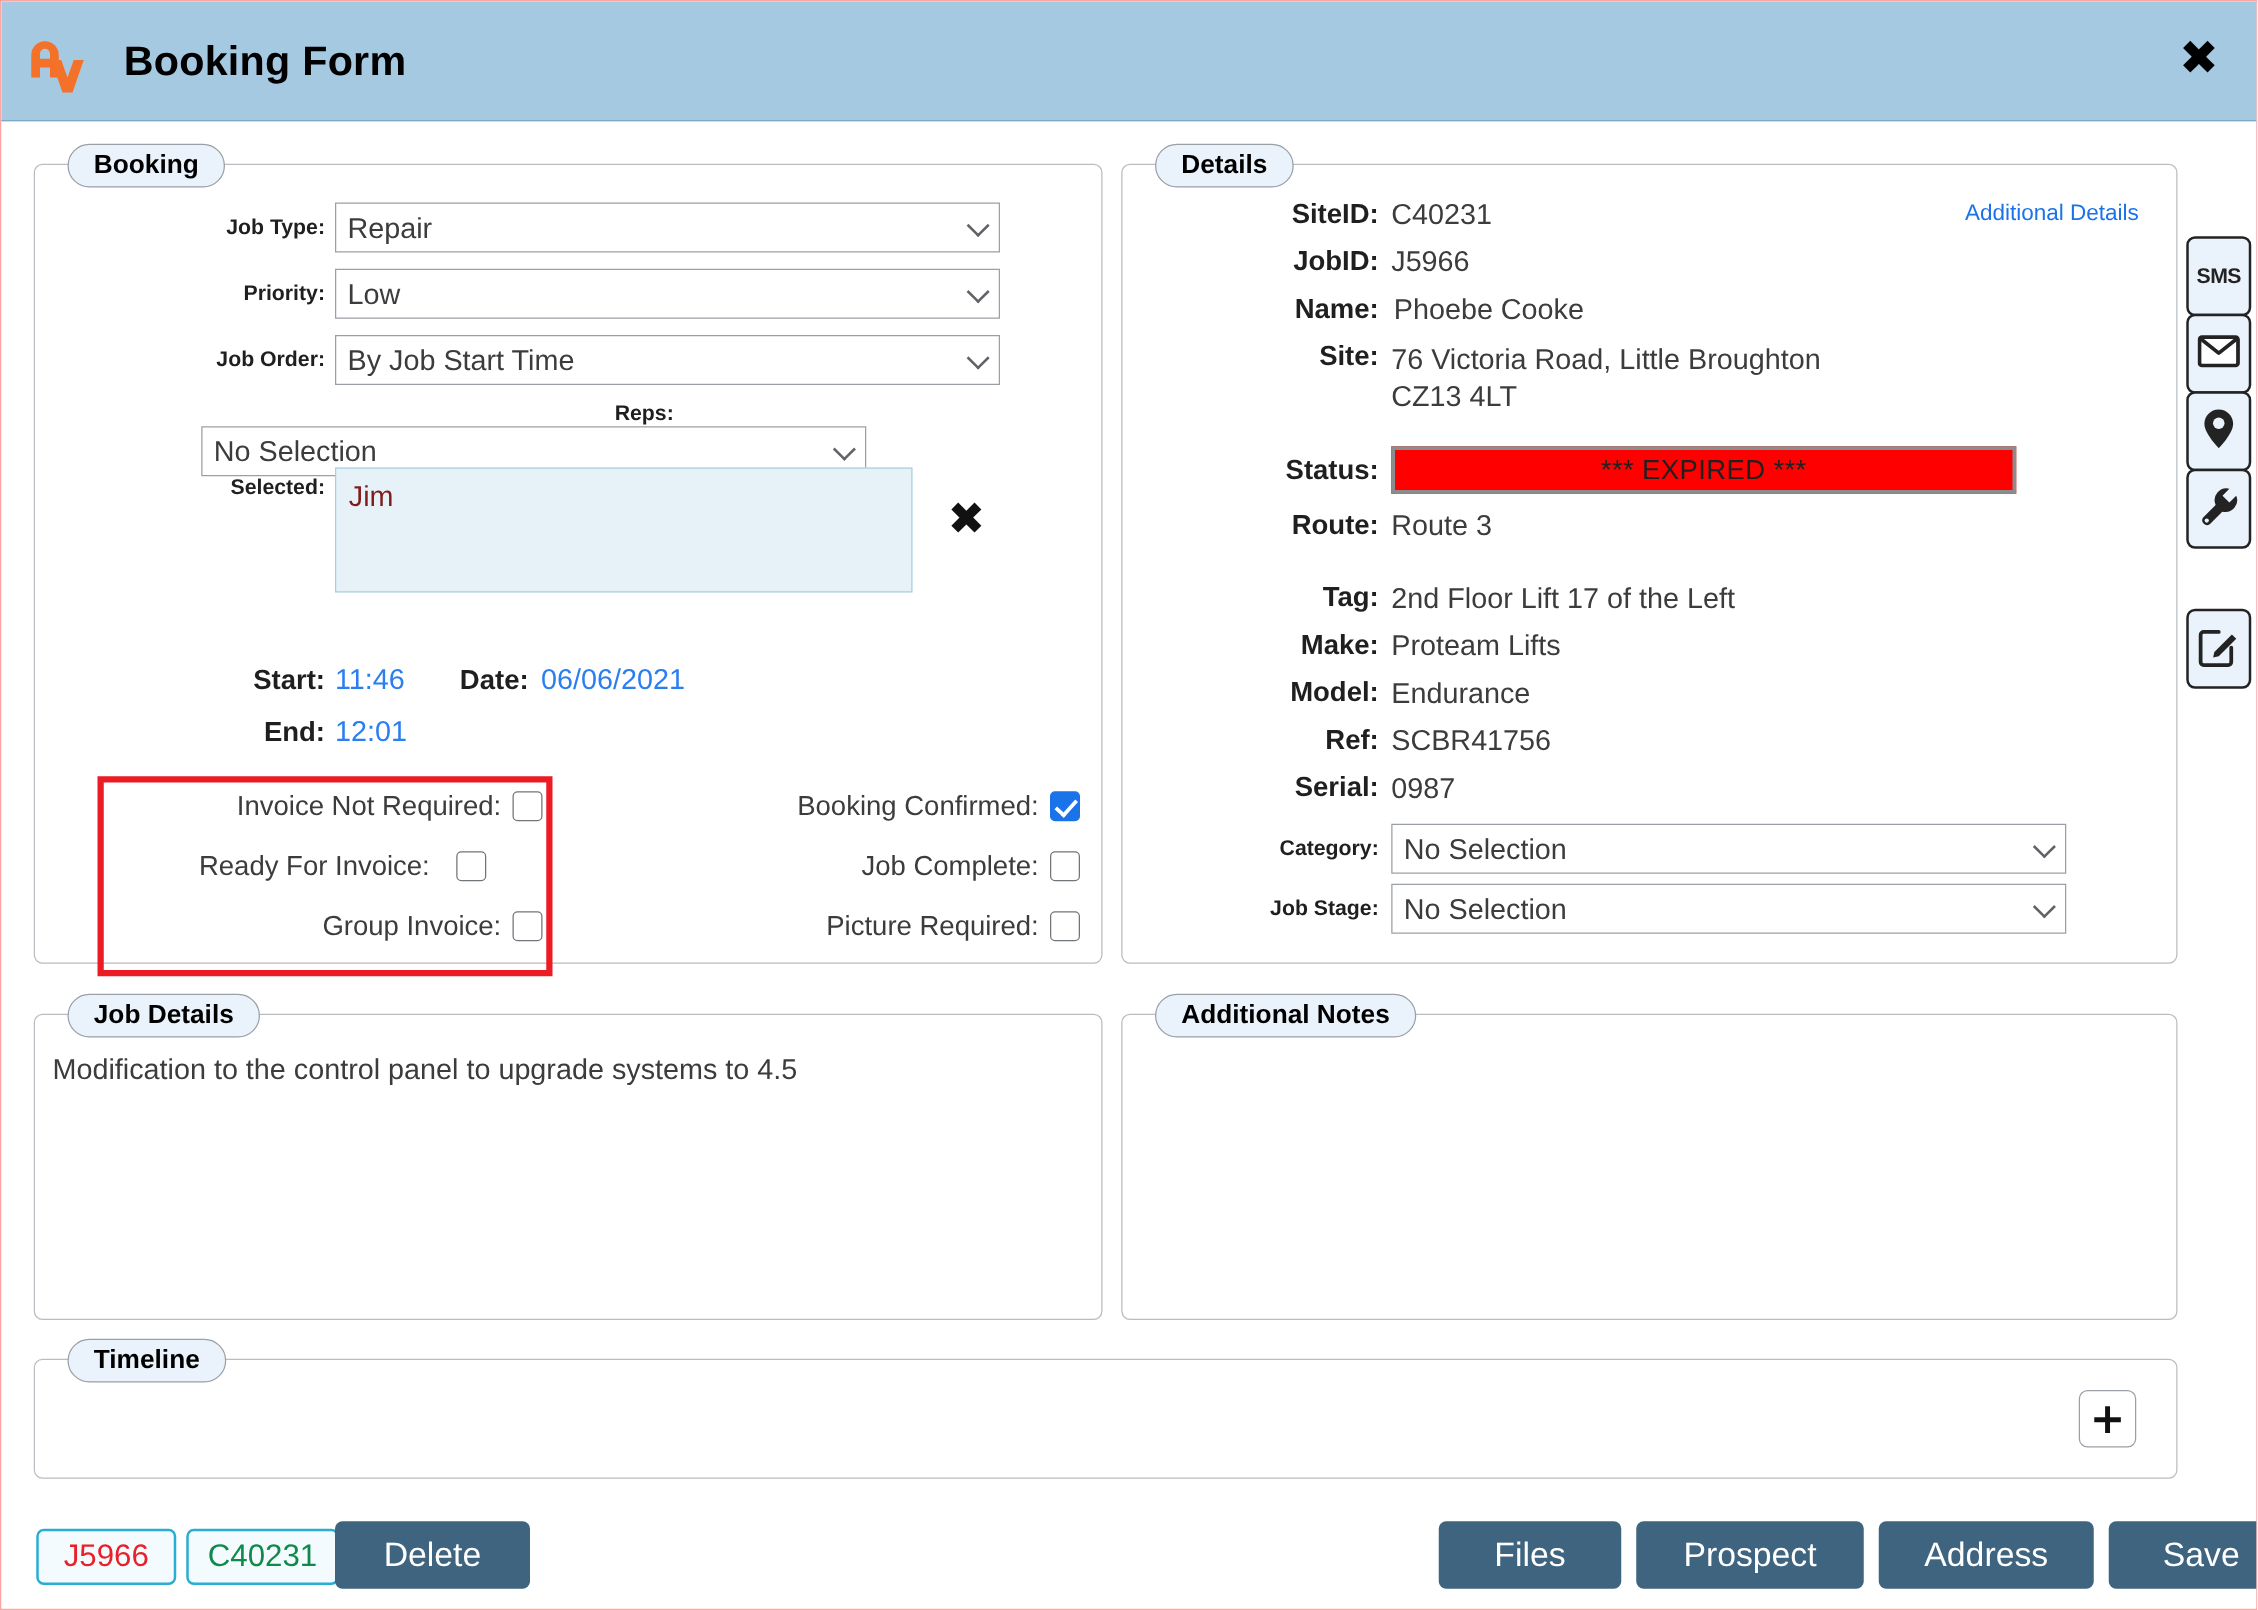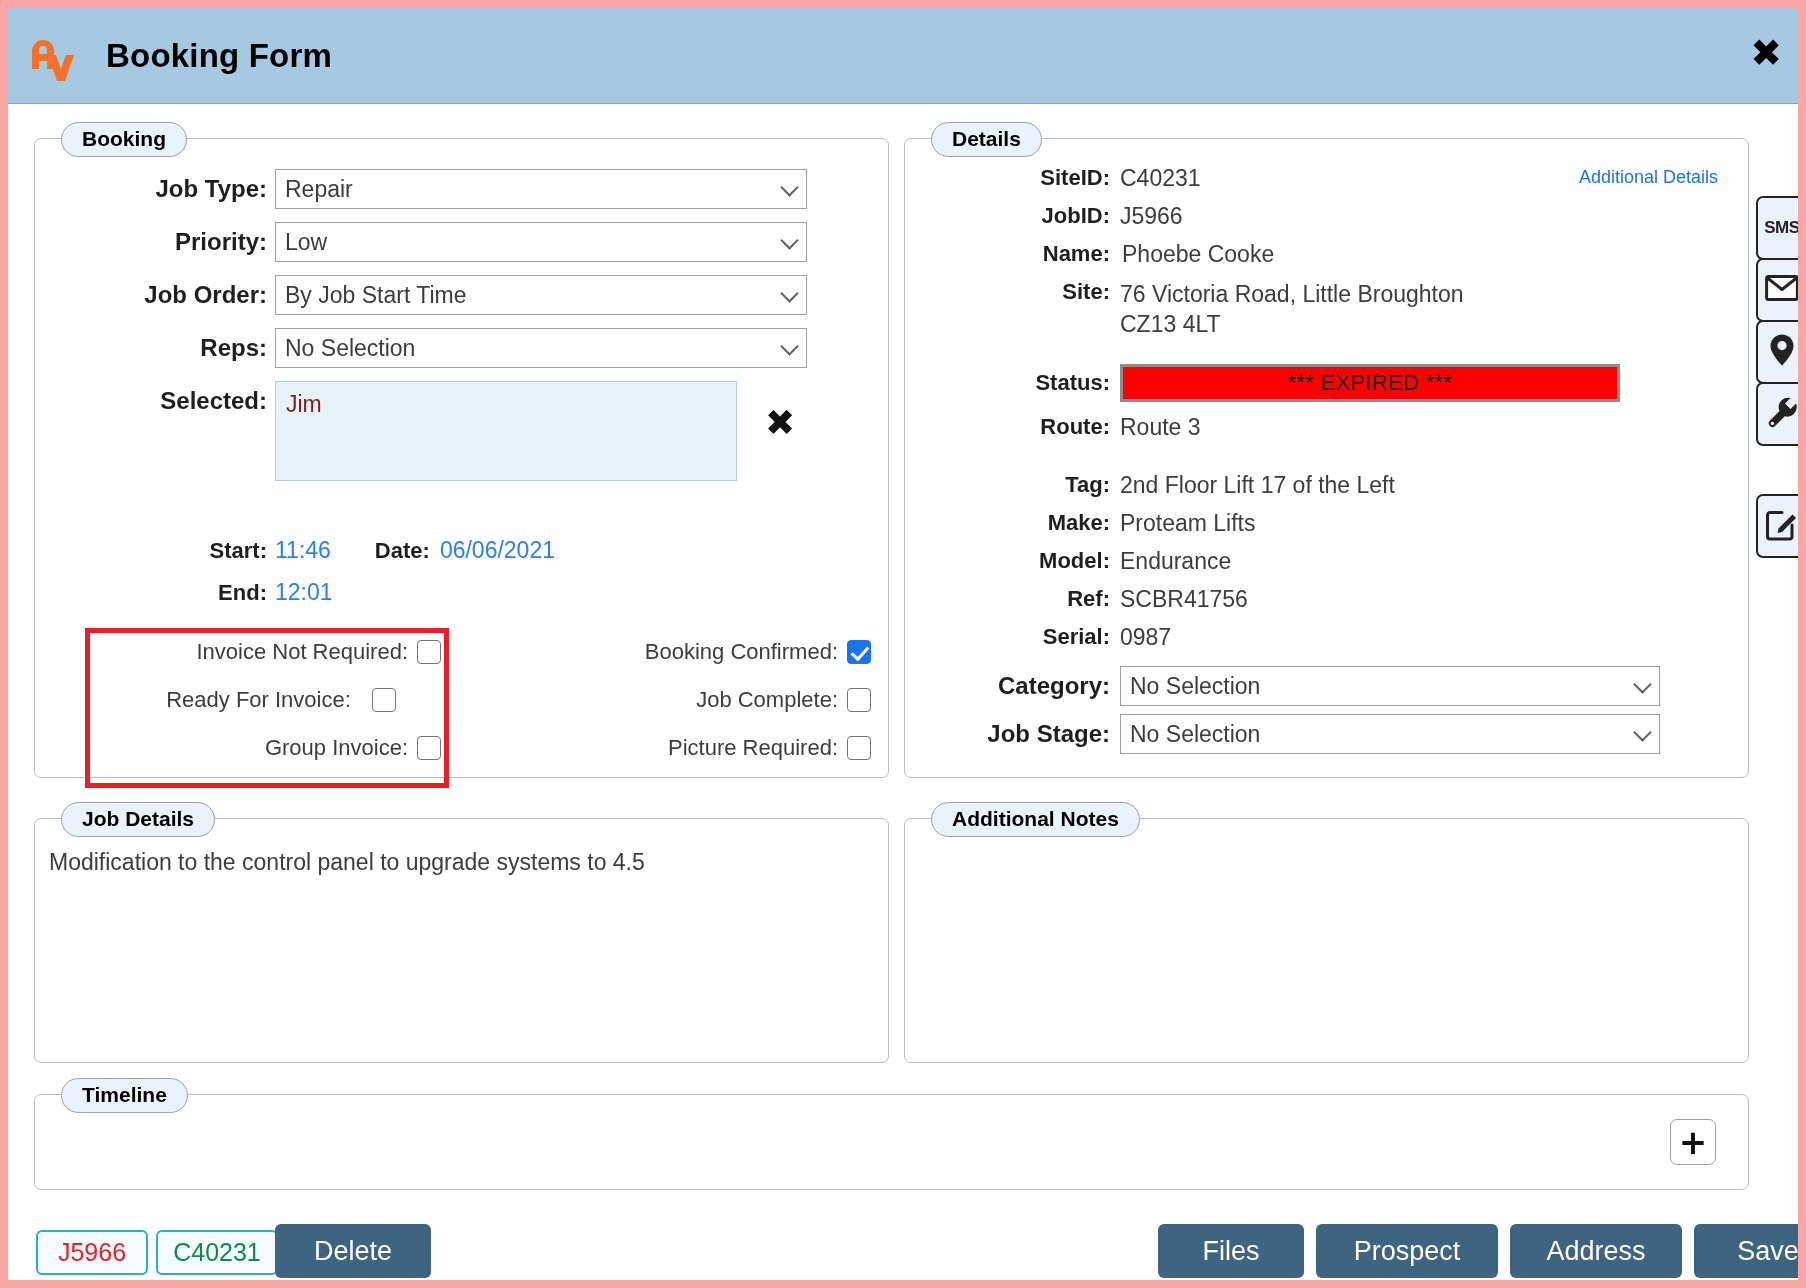--- a/index.html
+++ b/index.html
@@ -7,21 +7,21 @@
     margin: 0; padding: 0;
     width: 1806px; height: 1288px;
     background: #ffffff;
     font-family: "Liberation Sans", sans-serif;
     overflow: hidden;
   }
   #app {
     position: relative;
     width: 1806px; height: 1288px;
     background: #ffffff;
-    border: 8px solid #fca5a5;
+    border: 1px solid #fca5a5;
     overflow: hidden;
   }
 
   
   .titlebar {
     position: absolute; left: 0; top: 0;
     width: 1806px; height: 96px;
     background: #a6c9e2;
     border-bottom: 1px solid #7fa8c6;
     display: flex; align-items: center;
@@ -58,21 +58,21 @@
     border-radius: 18px;
     padding: 4px 20px 5px 20px;
     font-size: 21px; font-weight: bold; color: #000;
     white-space: nowrap;
     line-height: 1.15;
   }
 
   
   .frow { position: absolute; display: flex; align-items: center; }
   .flabel {
-    font-size: 24px; font-weight: bold; color: #1f1f1f;
+    font-size: 17px; font-weight: bold; color: #1f1f1f;
     text-align: right; white-space: nowrap;
   }
   .selectbox {
     position: relative;
     border: 1px solid #9aa0a6;
     background: #fff; height: 40px;
     display: flex; align-items: center;
     padding: 0 34px 0 9px;
     font-size: 23px; color: #3c3c3c;
     white-space: nowrap; overflow: hidden;
@@ -235,21 +235,21 @@
     </div>
 
     <div class="frow" style="left:0; top:83px; width:790px;">
       <div class="flabel" style="width:232px;">Priority:</div>
       <div class="selectbox" style="width:532px; margin-left:8px;">
         <span>Low</span>
         <span class="chev"></span>
       </div>
     </div>
 
-    <div class="frow" style="left:0; top:189px; width:790px;">
+    <div class="frow" style="left:0; top:189px; width:790px;flex-direction:column;">
       <div class="flabel" style="width:232px;">Reps:</div>
       <div class="selectbox" style="width:532px; margin-left:8px;">
         <span>No Selection</span>
         <span class="chev"></span>
       </div>
     </div>
 
     <div class="frow" style="left:0; top:242px; width:820px; align-items:flex-start;">
       <div class="flabel" style="width:232px; padding-top:6px;">Selected:</div>
       <div class="selectedbox" style="width:462px; height:100px; margin-left:8px;">

